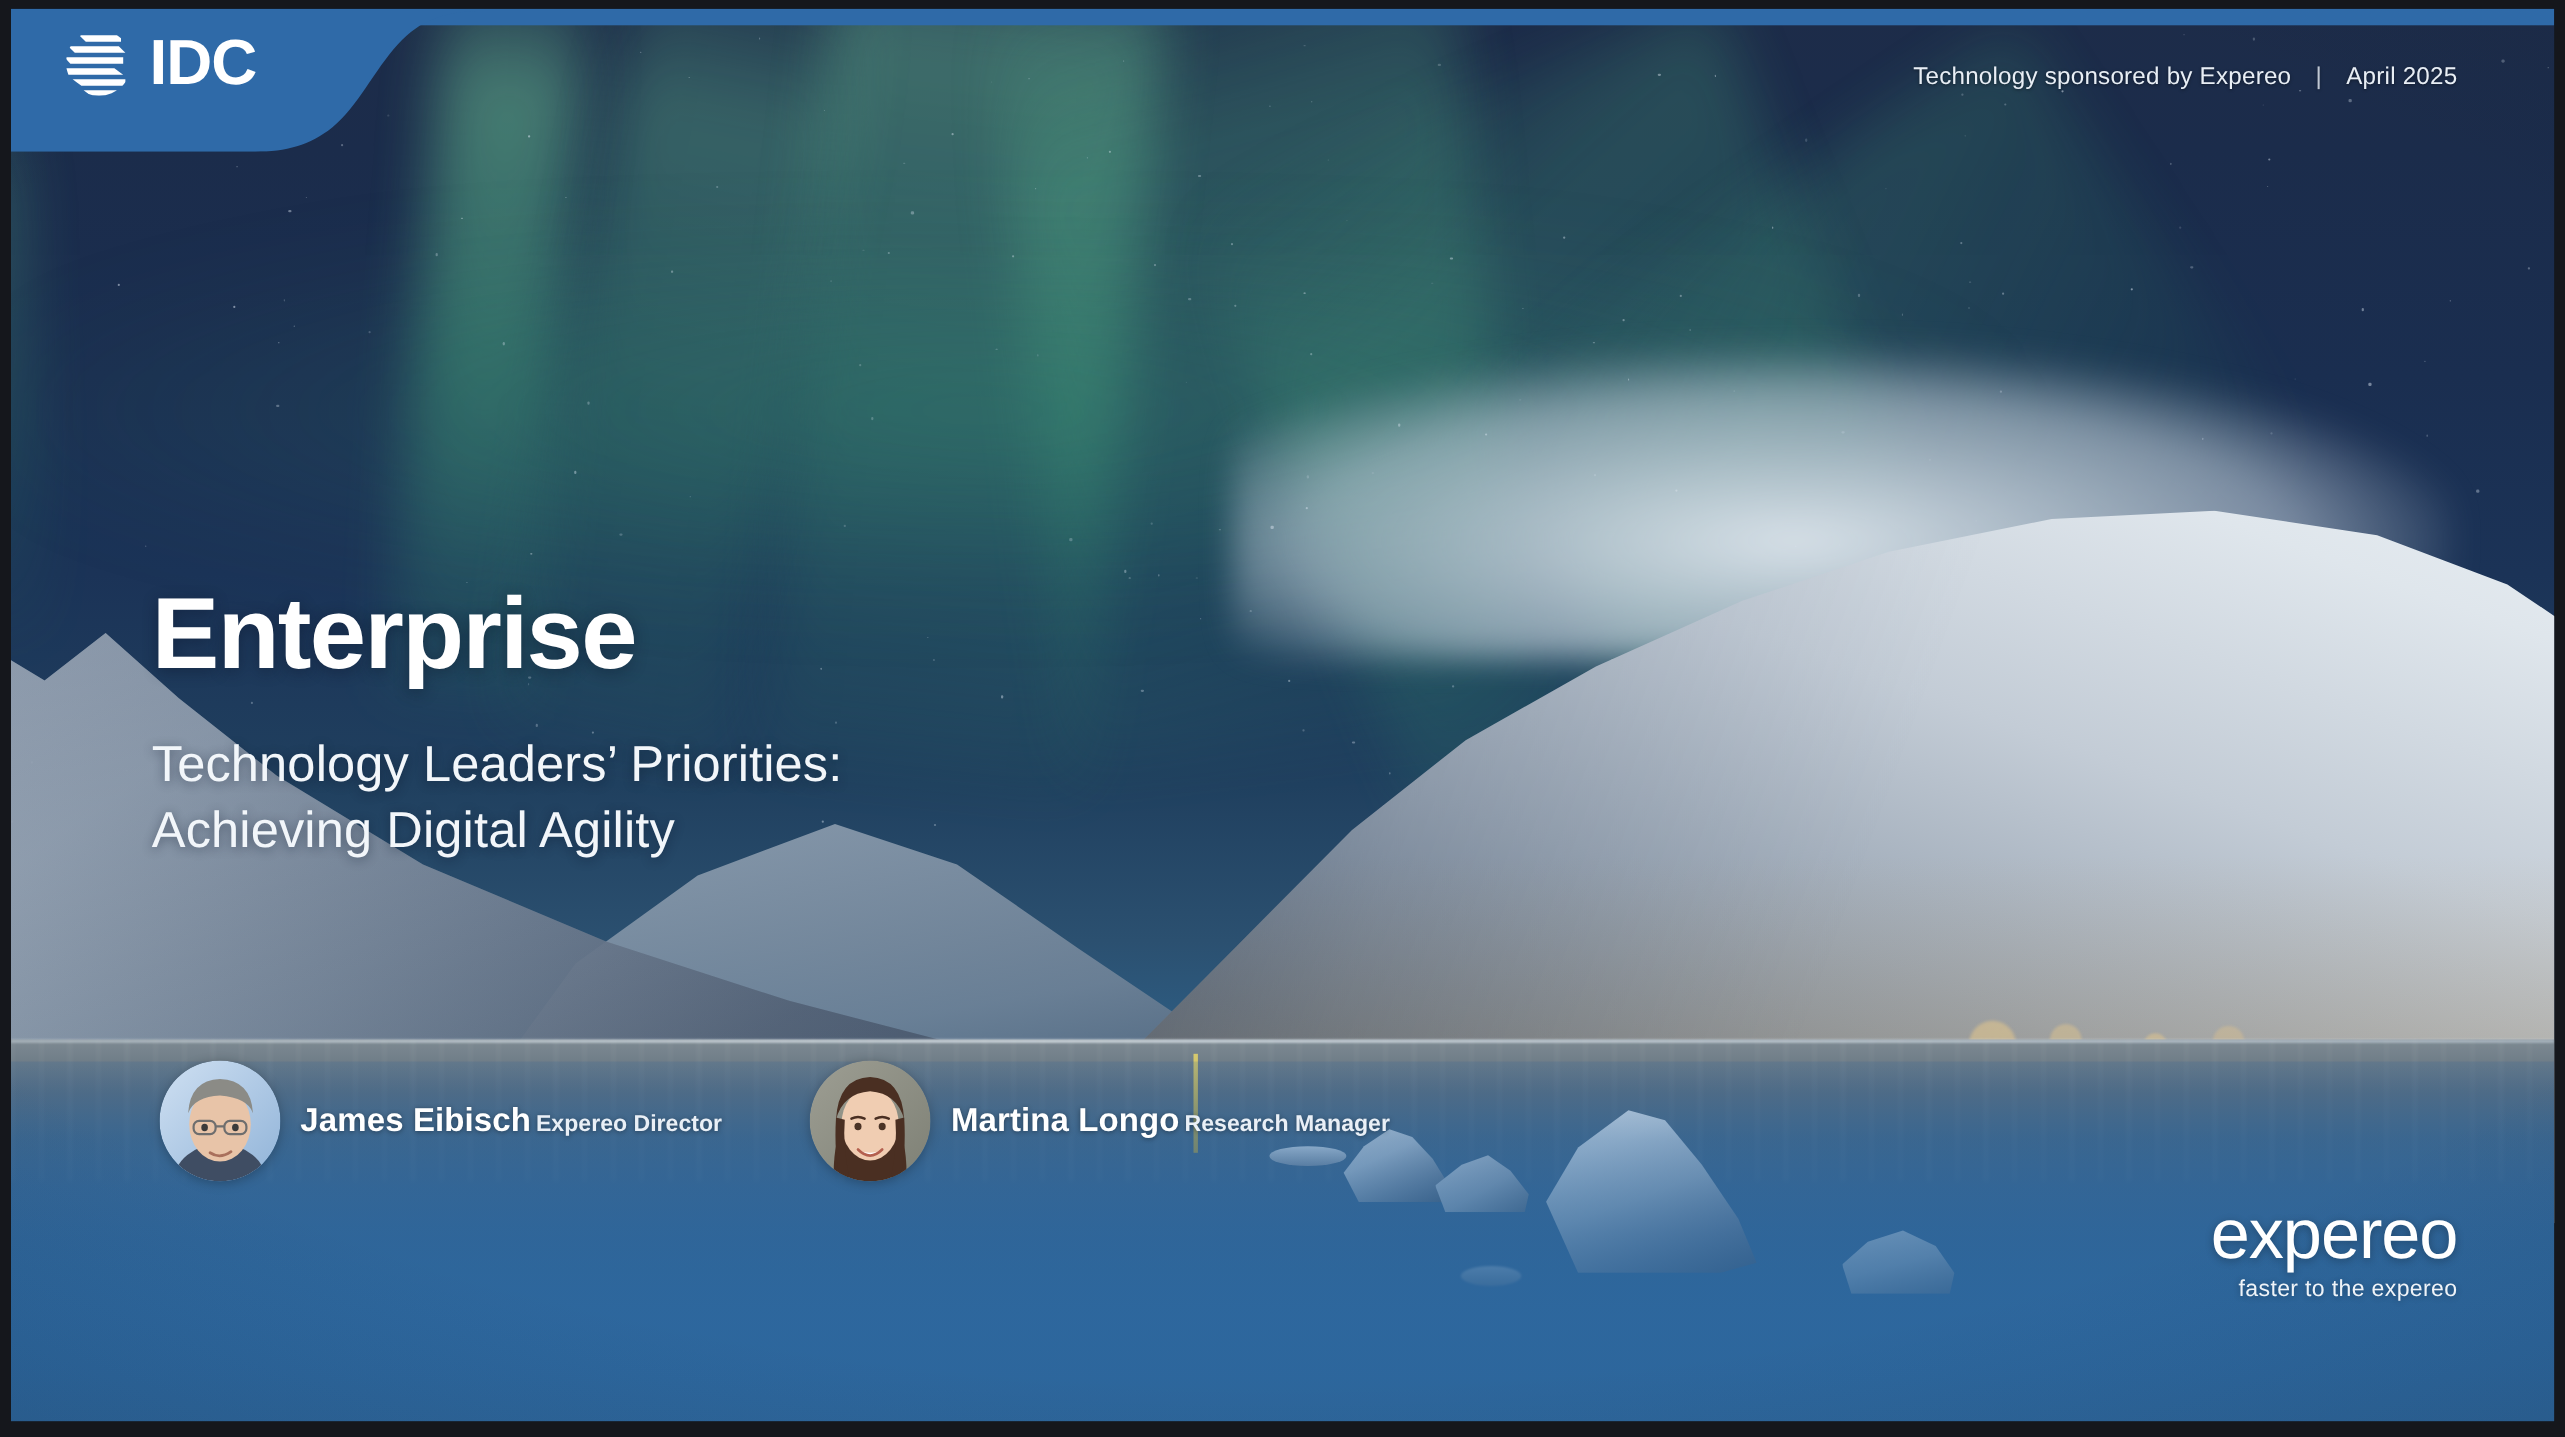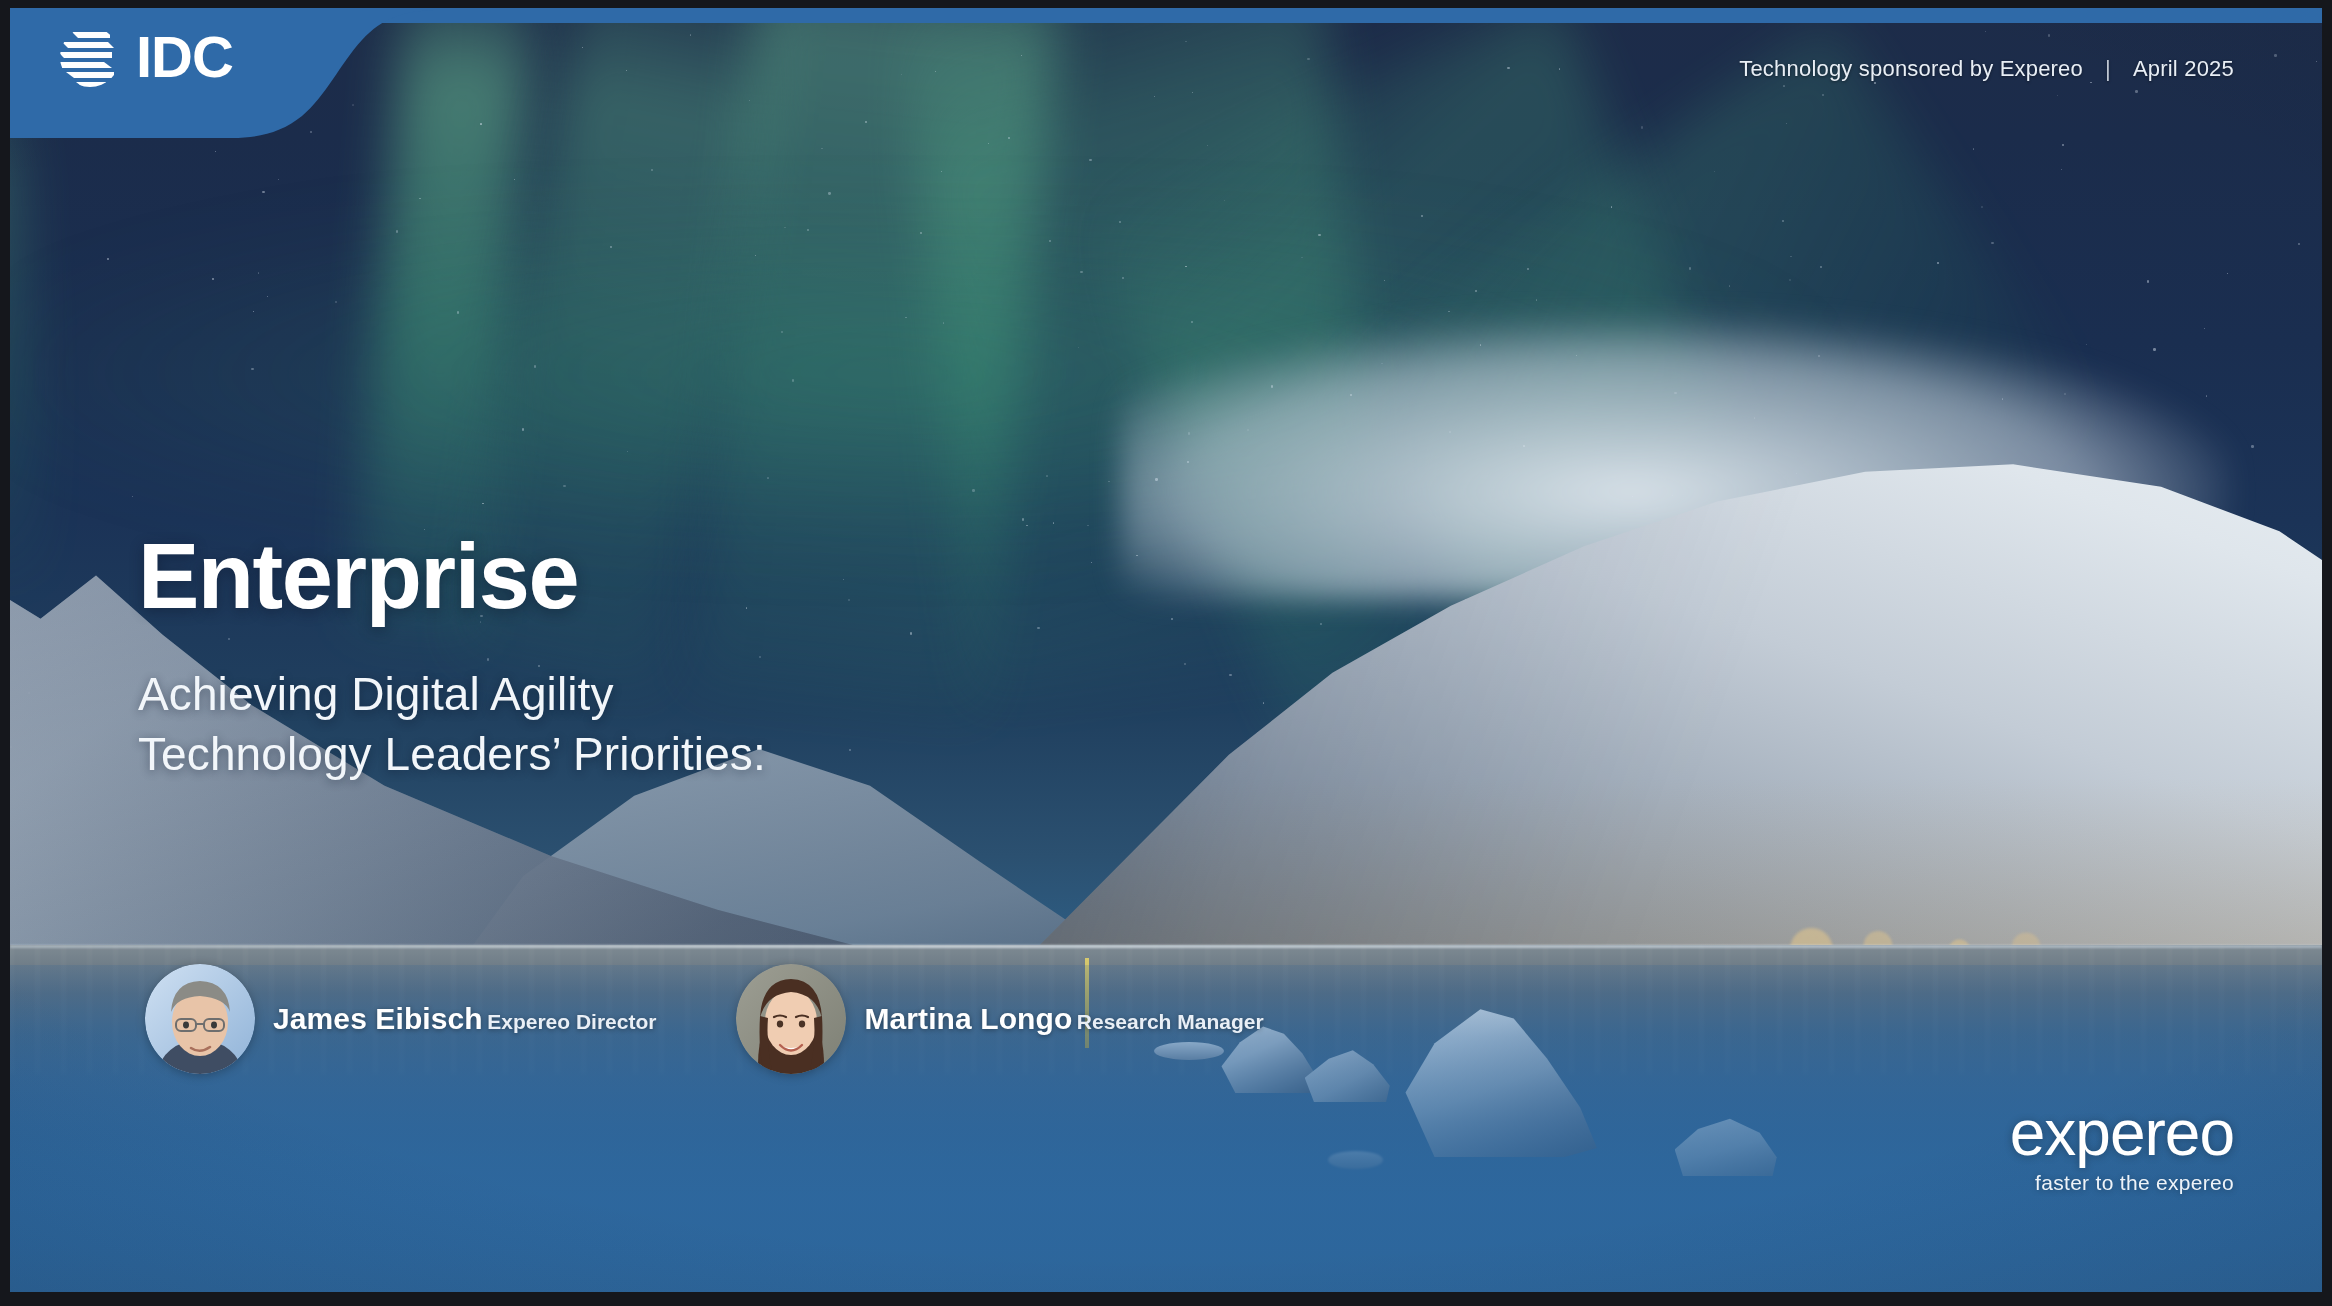--- a/index.html
+++ b/index.html
@@ -339,21 +339,21 @@
   .author-role {
     color:#e9eff6;
     font-size:21px;
     font-weight:600;
     margin-top:3px;
     text-shadow:0 1px 5px rgba(0,0,0,.4);
   }
 
   
   .expereo {
-    position:absolute; right:88px; bottom:97px;
+    position:absolute; right:88px; bottom:108px;
     text-align:right;
   }
   .expereo-word {
     color:#ffffff;
     font-size:64px;
     font-weight:300;
     letter-spacing:-1px;
     line-height:1;
     text-shadow:0 1px 8px rgba(0,0,0,.3);
   }
@@ -634,22 +634,22 @@
       <span>Technology sponsored by Expereo</span>
       <span class="sep">|</span>
       <span>April 2025</span>
     </div>
 
     <div class="title-block">
       <div class="main-title">
         <div>Enterprise</div>
       </div>
       <div class="sub-title">
+        <div>Technology Leaders’ Priorities:</div>
         <div>Achieving Digital Agility</div>
-        <div>Technology Leaders’ Priorities:</div>
       </div>
     </div>
 
     <div class="authors">
 
       <div class="author">
         <span class="avatar">
           <svg viewBox="0 0 110 110" xmlns="http://www.w3.org/2000/svg">
             <defs>
               <clipPath id="av1">

